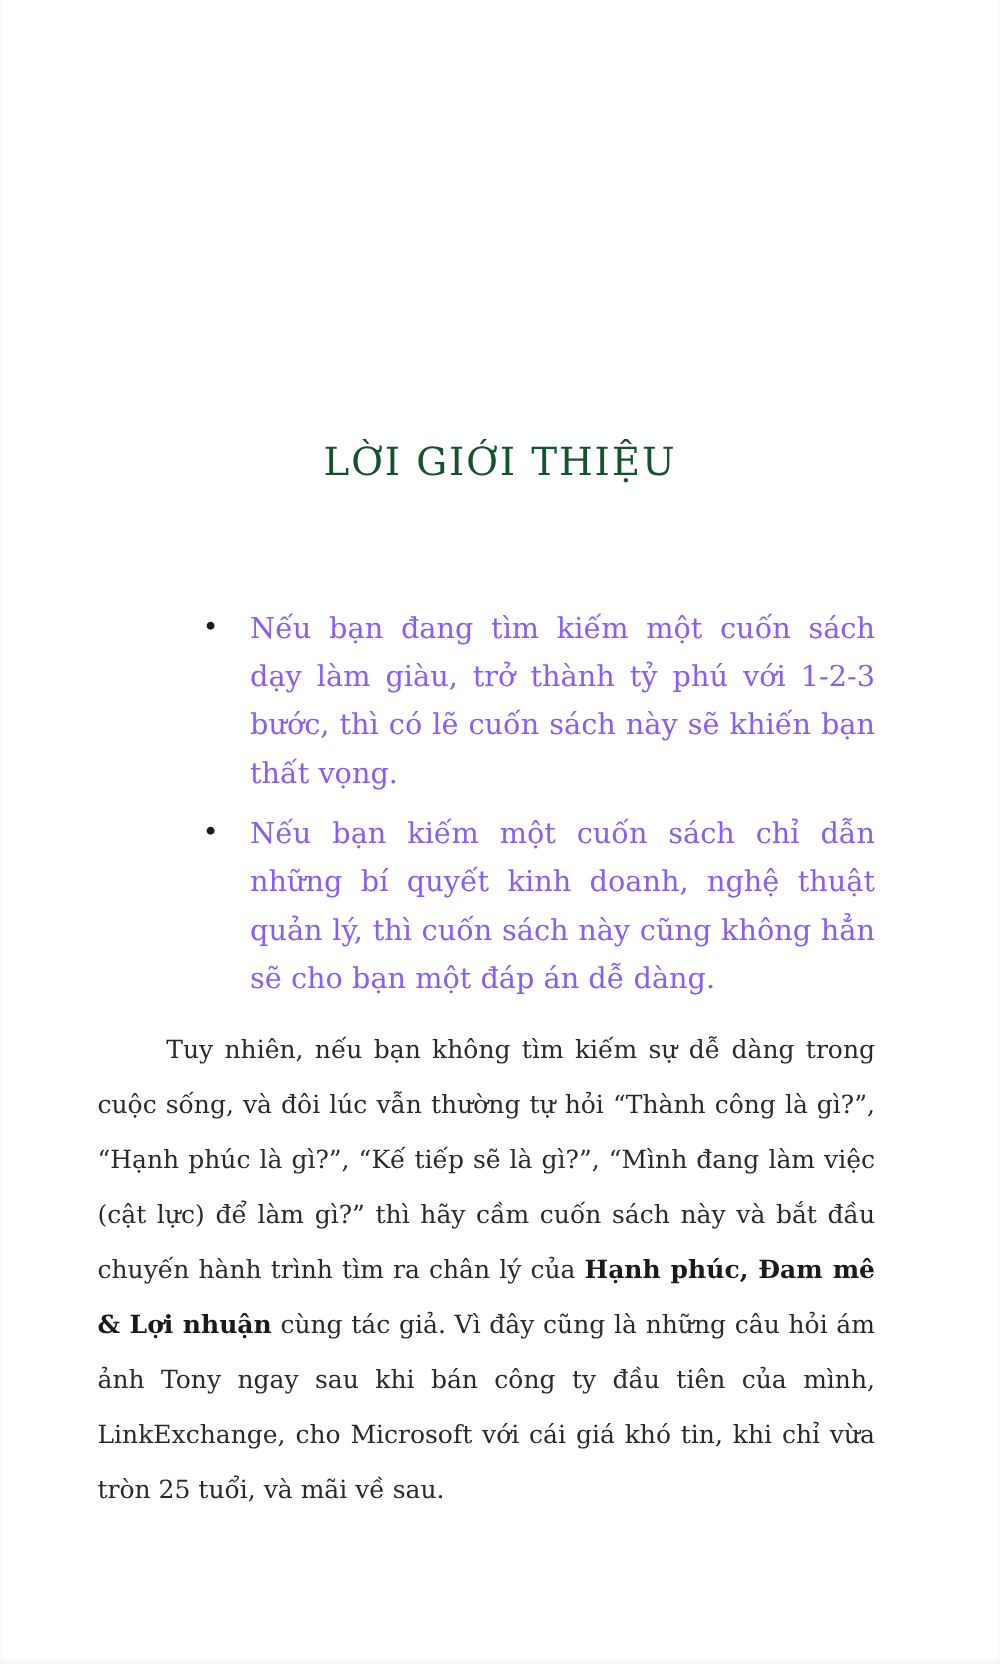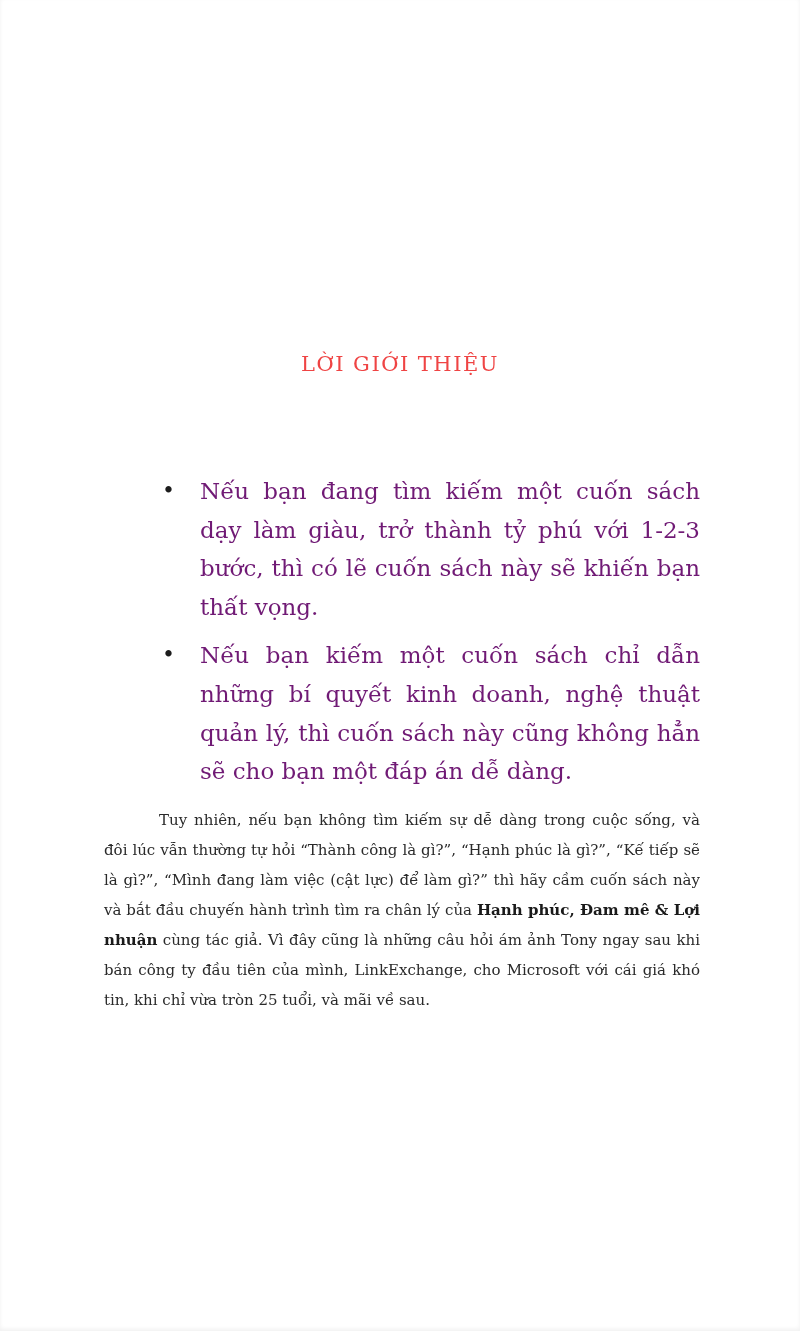--- a/index.html
+++ b/index.html
@@ -14,50 +14,50 @@
     background: #ffffff;
     overflow: hidden;
     font-family: "DejaVu Serif", serif;
     color: #222222;
     box-shadow: inset 0 -2px 4px rgba(0,0,0,0.06);
   }
   .chapter-title {
     margin: 0;
     padding-top: 352px;
     text-align: center;
-    font-size: 21px;
+    font-size: 31px;
     font-weight: 500;
     letter-spacing: 1.5px;
-    color: #ef4444;
+    color: #14532d;
   }
   .bullets {
     margin: 96px 100px 0 162px;
   }
   .bullet-item {
     display: flex;
     align-items: flex-start;
     margin-bottom: 10px;
   }
   .bullet-marker {
     flex: 0 0 38px;
     font-size: 22px;
     line-height: 38.6px;
     color: #1c1c1c;
   }
   .bullet-text {
     flex: 1 1 auto;
     font-size: 23px;
     line-height: 38.6px;
     text-align: justify;
-    color: #701a75;
+    color: #8b5cf6;
   }
   .intro-paragraph {
-    margin: 14px 100px 0 104px;
-    font-size: 15px;
-    line-height: 30px;
+    margin: 14px 100px 0 78px;
+    font-size: 20px;
+    line-height: 44px;
     text-align: justify;
     text-indent: 55px;
     color: #2a2a2a;
   }
   .intro-paragraph strong {
     font-weight: bold;
     color: #1a1a1a;
   }
 </style>
 </head>

